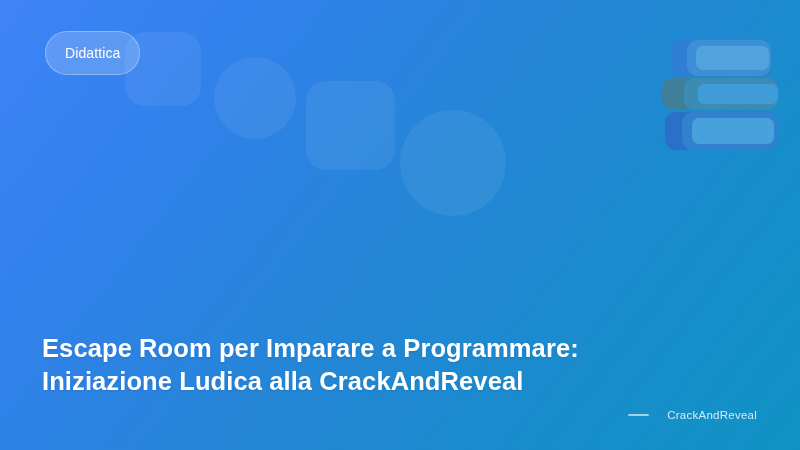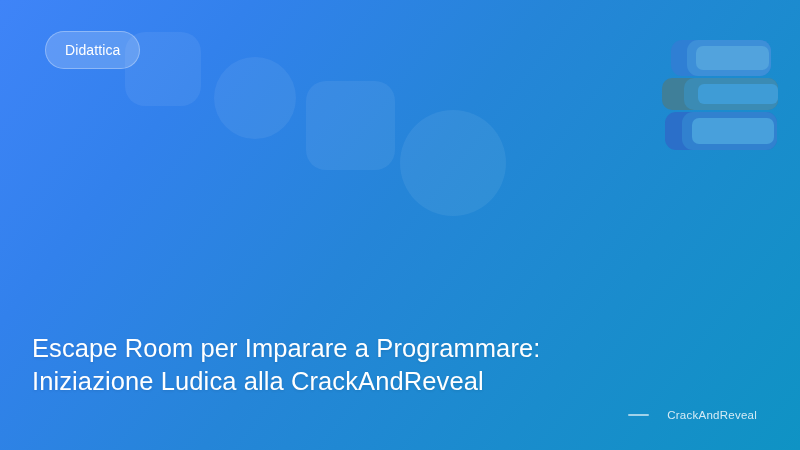--- a/index.html
+++ b/index.html
@@ -31,21 +31,21 @@
   .deco-sq-1 { left: 125px; top: 32px;  width: 76px;  height: 74px; }
   .deco-ci-1 { left: 214px; top: 57px;  width: 82px;  height: 82px; }
   .deco-sq-2 { left: 306px; top: 81px;  width: 89px;  height: 89px; border-radius: 22px; }
   .deco-ci-2 { left: 400px; top: 110px; width: 106px; height: 106px; }
 
   
   .badge {
     position: absolute;
     left: 45px;
     top: 31px;
-    height: 38px;
+    height: 44px;
     padding: 0 19px;
     display: flex;
     align-items: center;
     justify-content: center;
     border-radius: 999px;
     background: rgba(255,255,255,0.185);
     border: 1px solid rgba(255,255,255,0.30);
     color: #ffffff;
     font-size: 14px;
     letter-spacing: 0.1px;
@@ -57,27 +57,27 @@
     position: absolute;
     right: 18px;
     top: 34px;
     width: 120px;
     height: 118px;
   }
 
   
   .title {
     position: absolute;
-    left: 32px;
+    left: 42px;
     bottom: 52px;
     width: 600px;
     color: #ffffff;
     font-size: 25.5px;
     line-height: 33px;
-    font-weight: 400;
+    font-weight: 700;
     letter-spacing: 0.1px;
     text-shadow: 0 1px 3px rgba(0,0,0,0.10);
   }
   .title-line { display: block; white-space: nowrap; }
 
   
   .brand {
     position: absolute;
     right: 43px;
     bottom: 29px;

